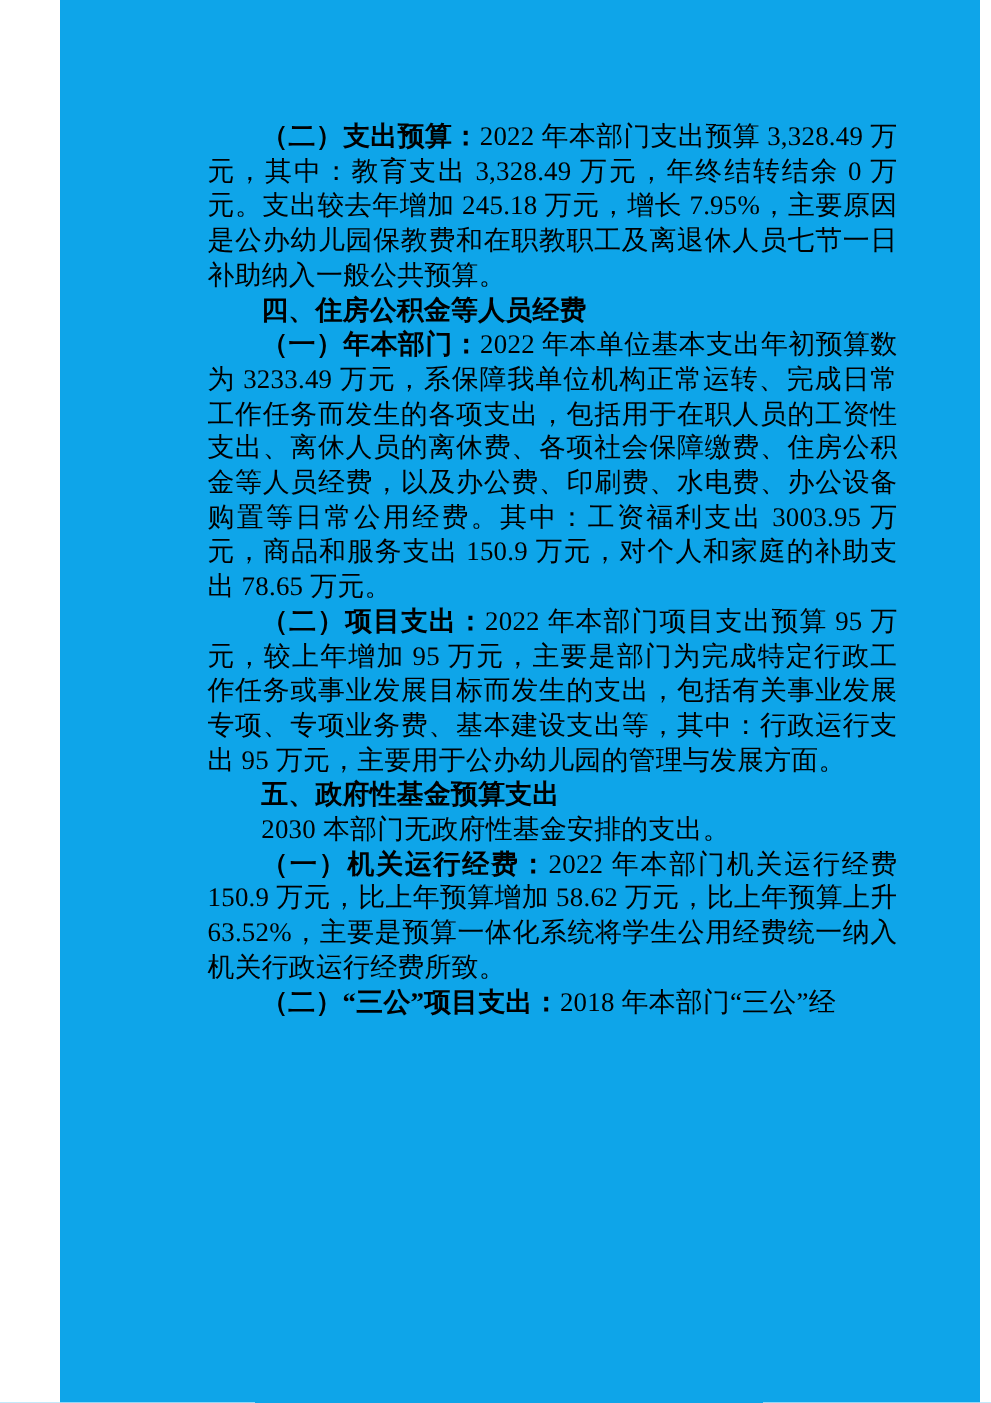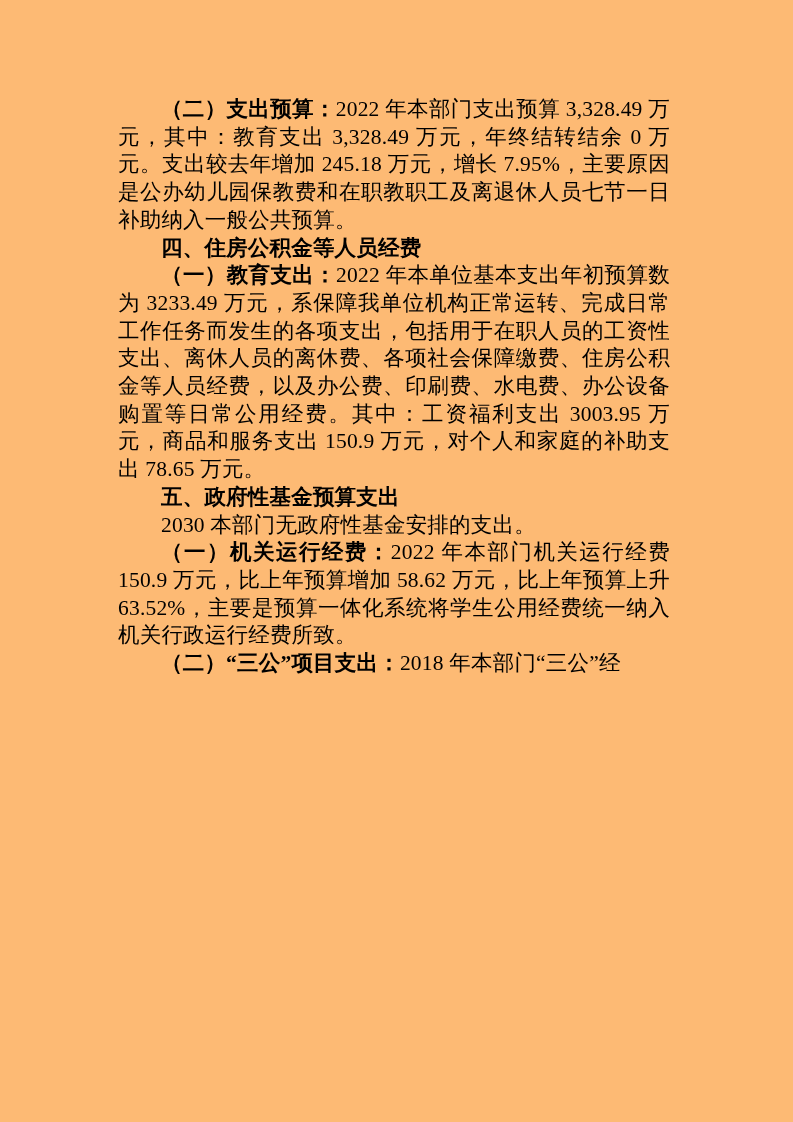--- a/index.html
+++ b/index.html
@@ -2,24 +2,25 @@
 <html><head>
 <meta charset="utf-8">
 <style>
   html, body {
     margin: 0;
     padding: 0;
     background: #ffffff;
   }
   .page {
     position: relative;
-    width: 793px;
+    width: 736px;
     height: 1122px;
-    background: #fdba74;
+    background: #0ea5e9;
     overflow: hidden;
+    margin-left: 48px;
   }
   .doc-body {
     position: absolute;
     left: 118px;
     top: 96px;
     width: 552px;
     color: #000000;
     font-family: "Liberation Serif", "DejaVu Serif", serif;
     font-size: 21.5px;
     line-height: 27.7px;
@@ -42,22 +43,23 @@
 <body>
 
 <div class="page">
   <div class="doc-body">
 
     <p><span class="lead">（二）支出预算：</span><span>2022 年本部门支出预算 3,328.49 万元，其中：教育支出 3,328.49 万元，年终结转结余 0 万元。支出较去年增加 245.18 万元，增长 7.95%，主要原因是公办幼儿园保教费和在职教职工及离退休人员七节一日补助纳入一般公共预算。</span></p>
 
     <p class="heading"><span class="lead">四、住房公积金等人员经费</span></p>
 
 
-    <p><span class="lead">（一）教育支出：</span><span>2022 年本单位基本支出年初预算数为 3233.49 万元，系保障我单位机构正常运转、完成日常工作任务而发生的各项支出，包括用于在职人员的工资性支出、离休人员的离休费、各项社会保障缴费、住房公积金等人员经费，以及办公费、印刷费、水电费、办公设备购置等日常公用经费。其中：工资福利支出 3003.95 万元，商品和服务支出 150.9 万元，对个人和家庭的补助支出 78.65 万元。</span></p>
+    <p><span class="lead">（一）年本部门：</span><span>2022 年本单位基本支出年初预算数为 3233.49 万元，系保障我单位机构正常运转、完成日常工作任务而发生的各项支出，包括用于在职人员的工资性支出、离休人员的离休费、各项社会保障缴费、住房公积金等人员经费，以及办公费、印刷费、水电费、办公设备购置等日常公用经费。其中：工资福利支出 3003.95 万元，商品和服务支出 150.9 万元，对个人和家庭的补助支出 78.65 万元。</span></p>
 
+    <p><span class="lead">（二）项目支出：</span><span>2022 年本部门项目支出预算 95 万元，较上年增加 95 万元，主要是部门为完成特定行政工作任务或事业发展目标而发生的支出，包括有关事业发展专项、专项业务费、基本建设支出等，其中：行政运行支出 95 万元，主要用于公办幼儿园的管理与发展方面。</span></p>
 
     <p class="heading"><span class="lead">五、政府性基金预算支出</span></p>
 
     <p><span>2030 本部门无政府性基金安排的支出。</span></p>
 
 
     <p><span class="lead">（一）机关运行经费：</span><span>2022 年本部门机关运行经费 150.9 万元，比上年预算增加 58.62 万元，比上年预算上升 63.52%，主要是预算一体化系统将学生公用经费统一纳入机关行政运行经费所致。</span></p>
 
     <p><span class="lead">（二）“三公”项目支出：</span><span>2018 年本部门“三公”经</span></p>
 

